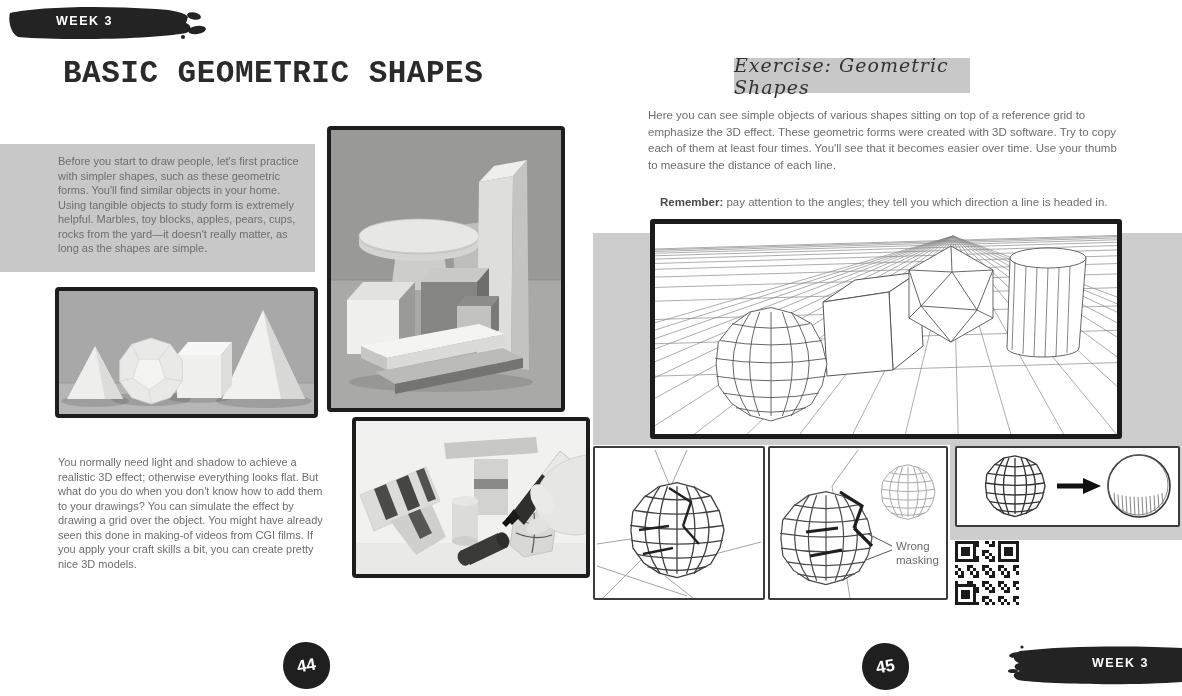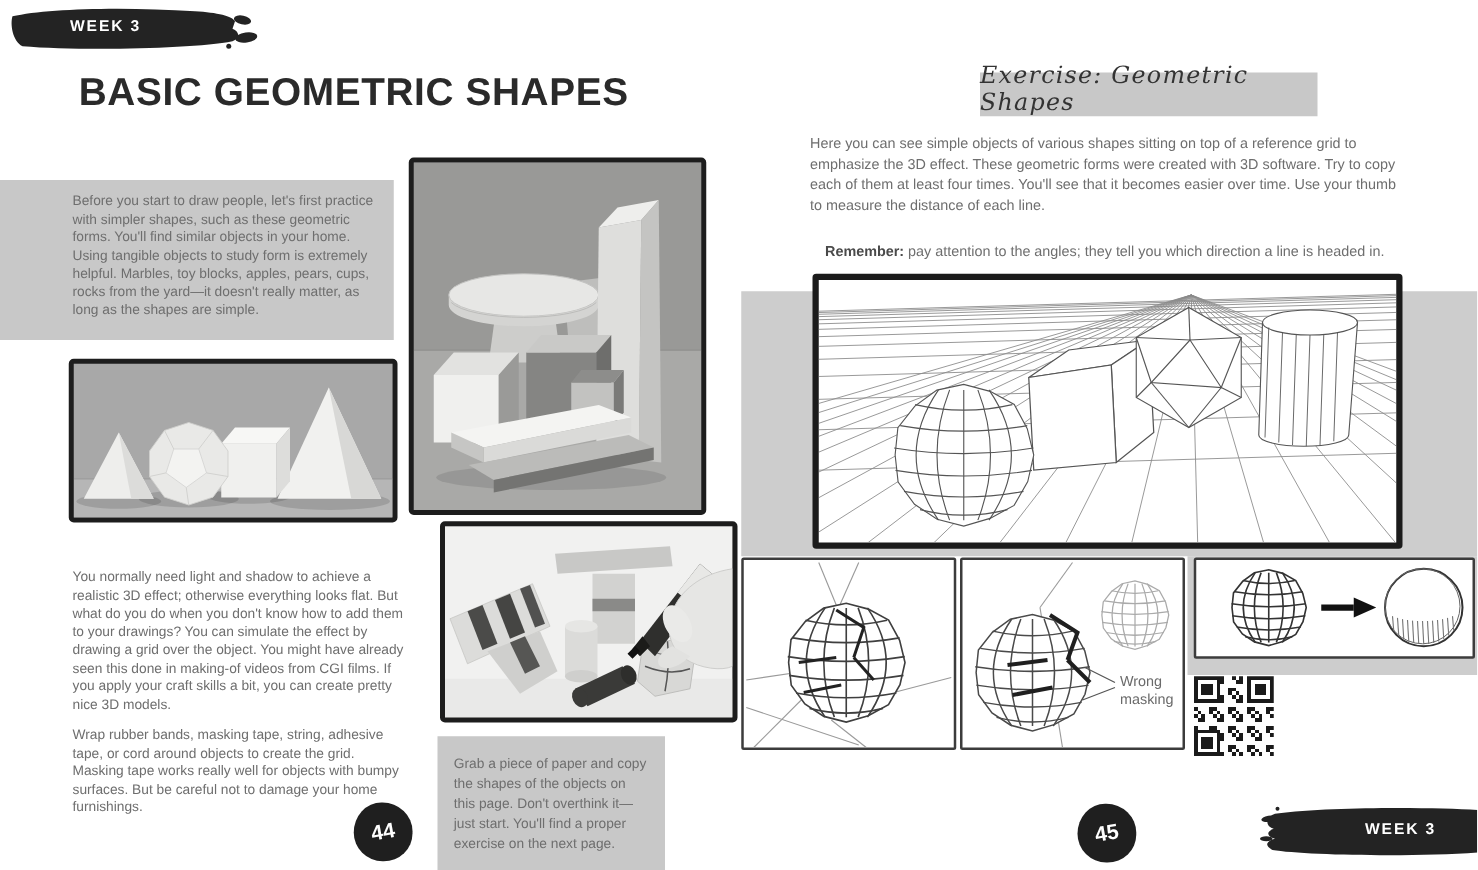--- a/index.html
+++ b/index.html
@@ -40,21 +40,21 @@
   <div class="abs badge" style="left:6px;top:3px;width:200px;height:40px;">
     <svg viewBox="0 0 200 40" preserveAspectRatio="none">
       <path d="M4,10 C30,4 90,2 150,6 C168,7 180,10 182,14 L180,20 C186,22 186,28 180,30 C150,36 60,38 12,34 C4,30 2,16 4,10 Z" fill="#232323"></path>
       <ellipse cx="188" cy="13" rx="7" ry="3.5" fill="#232323" transform="rotate(12 188 13)"></ellipse>
       <ellipse cx="191" cy="27" rx="9" ry="4" fill="#232323" transform="rotate(-8 191 27)"></ellipse>
       <circle cx="177" cy="34" r="2" fill="#232323"></circle>
     </svg>
     <span class="lbl" style="left:50px;top:11px;">WEEK 3</span>
   </div>
 
-  <h1 id="title" class="abs" style="left:63px;top:56px;">BASIC GEOMETRIC SHAPES</h1>
+  <h1 id="title" class="abs" style="left:63px;top:56px;font-family:Liberation Mono, monospace;">BASIC GEOMETRIC SHAPES</h1>
 
   <div id="intro-box" class="abs graybox body-text" style="left:0;top:144px;width:315px;height:128px;">
     <span>Before you start to draw people, let's first practice with simpler shapes, such as these geometric forms. You'll find similar objects in your home. Using tangible objects to study form is extremely helpful. Marbles, toy blocks, apples, pears, cups, rocks from the yard—it doesn't really matter, as long as the shapes are simple.</span>
   </div>
 
   <div class="abs photo" style="left:55px;top:287px;width:263px;height:131px;">
     <svg viewBox="0 0 255 123" preserveAspectRatio="none">
       <rect x="0" y="0" width="255" height="123" fill="#a8a8a8"></rect>
       <rect x="0" y="92" width="255" height="31" fill="#b6b6b6"></rect>
       <line x1="0" y1="92" x2="255" y2="92" stroke="#9b9b9b" stroke-width="1"></line>
@@ -75,21 +75,20 @@
         <line x1="90" y1="99" x2="92" y2="113"></line>
           <line x1="73.8" y1="87.3" x2="60.6" y2="90.2"></line>
         <line x1="80" y1="68.2" x2="72.6" y2="53.3"></line>
           <line x1="100" y1="68.2" x2="111.4" y2="53.3"></line>
         <line x1="106.2" y1="87.3" x2="123.4" y2="90.2"></line>
       </g>
     </svg>
   </div>
 
   <p class="abs body-text" style="left:58px;top:455px;width:266px;margin:0;">You normally need light and shadow to achieve a realistic 3D effect; otherwise everything looks flat. But what do you do when you don't know how to add them to your drawings? You can simulate the effect by drawing a grid over the object. You might have already seen this done in making-of videos from CGI films. If you apply your craft skills a bit, you can create pretty nice 3D models.</p>
-  <p class="abs body-text" style="left:58px;top:581px;width:266px;margin:0;">Wrap rubber bands, masking tape, string, adhesive tape, or cord around objects to create the grid. Masking tape works really well for objects with bumpy surfaces. But be careful not to damage your home furnishings.</p>
 
   <div class="abs pagenum" style="left:283px;top:642px;">
     <span>44</span>
   </div>
 
   <div class="abs photo" style="left:327px;top:126px;width:238px;height:286px;">
     <svg viewBox="0 0 230 278" preserveAspectRatio="none">
       <rect x="0" y="0" width="230" height="278" fill="#999997"></rect>
       <rect x="0" y="150" width="230" height="128" fill="#a9a9a7"></rect>
       <line x1="0" y1="150" x2="230" y2="150" stroke="#8f8f8d" stroke-width="1"></line>
@@ -145,25 +144,22 @@
       <polygon points="156,92 204,30 216,40 168,104" fill="#2f2f2d"></polygon>
       <polygon points="186,53 204,30 216,40 198,63" fill="#e8e8e6"></polygon>
       <polygon points="150,98 158,88 164,96 156,104" fill="#1b1b19"></polygon>
       <polygon points="146,102 152,96 156,100 150,106" fill="#111"></polygon>
       <path d="M230,34 C204,38 188,52 182,68 C176,82 180,98 192,106 C204,114 222,116 230,112 Z" fill="#e6e6e4" stroke="#cdcdcb" stroke-width="0.8"></path>
       <ellipse cx="186" cy="78" rx="10" ry="16" fill="#eaeae8" transform="rotate(-30 186 78)"></ellipse>
       <path d="M196,104 C188,112 178,116 172,112 C168,108 172,100 182,96 Z" fill="#e2e2e0"></path>
     </svg>
   </div>
 
-  <div id="tip-box" class="abs graybox body-text" style="left:350px;top:589px;width:182px;height:107px;">
-    <span>Grab a piece of paper and copy the shapes of the objects on this page. Don't overthink it—just start. You'll find a proper exercise on the next page.</span>
-  </div>
-
-  <div id="exercise-badge" class="abs graybox" style="left:784px;top:58px;width:270px;height:35px;align-items:flex-end;">
+
+  <div id="exercise-badge" class="abs graybox" style="left:734px;top:58px;width:236px;height:35px;">
     <span>Exercise: Geometric Shapes</span>
   </div>
 
   <p class="abs" style="left:648px;top:107px;width:480px;margin:0;font-size:11.5px;line-height:1.45;">Here you can see simple objects of various shapes sitting on top of a reference grid to emphasize the 3D effect. These geometric forms were created with 3D software. Try to copy each of them at least four times. You'll see that it becomes easier over time. Use your thumb to measure the distance of each line.</p>
 
   <p id="remember-line" class="abs" style="left:648px;top:184px;width:500px;margin:12px;font-size:11.5px;"><span class="bold">Remember:</span><span> pay attention to the angles; they tell you which direction a line is headed in.</span></p>
 
   <div class="abs band" style="left:593px;top:233px;width:589px;height:212px;"></div>
   <div class="abs band" style="left:950px;top:445px;width:232px;height:95px;"></div>
 

